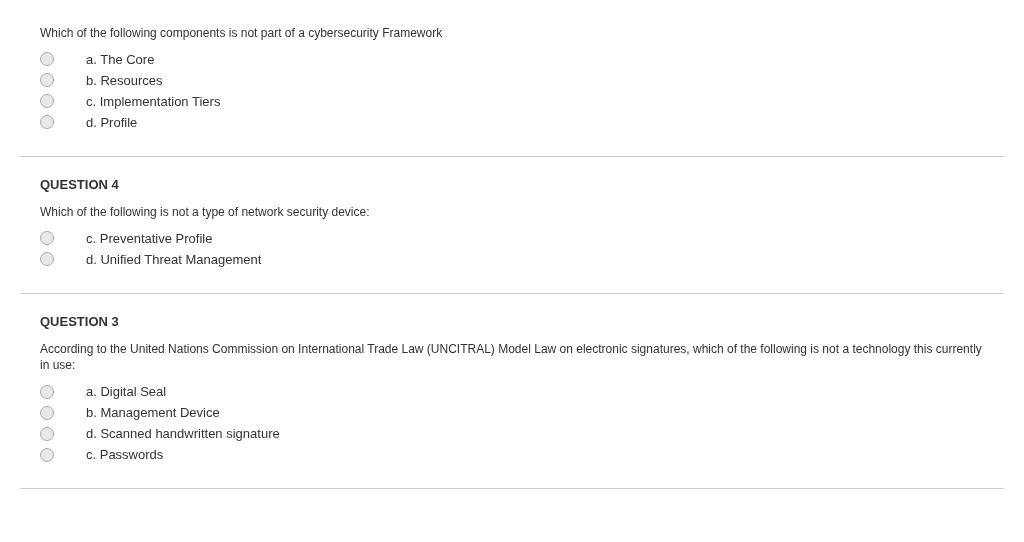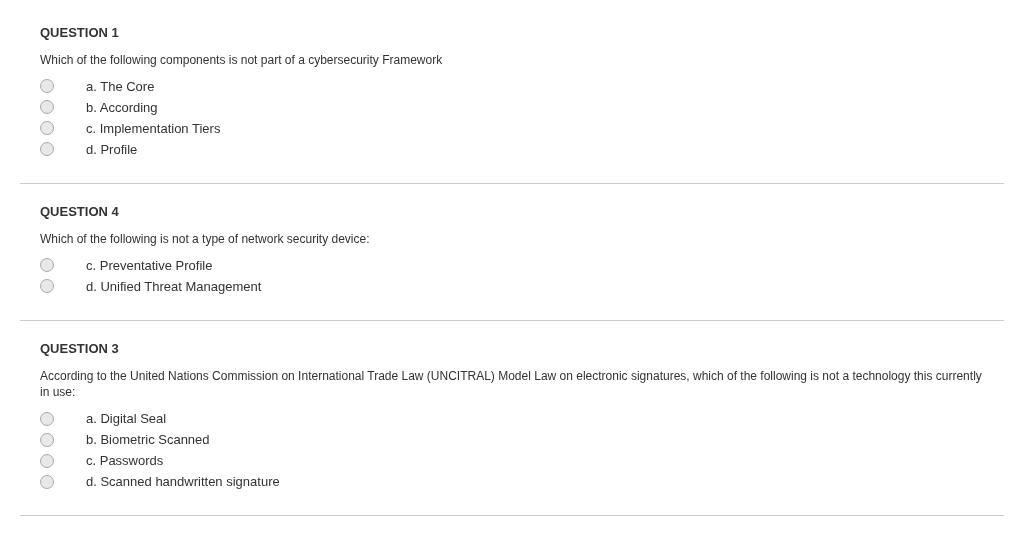--- a/index.html
+++ b/index.html
@@ -65,29 +65,28 @@
       font-size: 13px;
       color: #333333;
       margin-left: 24px;
     }
   </style>
 </head>
 <body>
 
 <div class="quiz-container">
 <div class="question-block">
-      <div class="question-title">QUESTION 1</div>
       <div class="question-text">Which of the following components is not part of a cybersecurity Framework</div>
       <div class="option-row">
         <span class="radio-circle"></span>
         <span class="option-label">a. The Core</span>
       </div>
       <div class="option-row">
         <span class="radio-circle"></span>
-        <span class="option-label">b. According</span>
+        <span class="option-label">b. Resources</span>
       </div>
       <div class="option-row">
         <span class="radio-circle"></span>
         <span class="option-label">c. Implementation Tiers</span>
       </div>
       <div class="option-row">
         <span class="radio-circle"></span>
         <span class="option-label">d. Profile</span>
       </div>
     </div>
@@ -105,24 +104,24 @@
     </div>
     <div class="question-block">
       <div class="question-title">QUESTION 3</div>
       <div class="question-text">According to the United Nations Commission on International Trade Law (UNCITRAL) Model Law on electronic signatures, which of the following is not a technology this currently in use:</div>
       <div class="option-row">
         <span class="radio-circle"></span>
         <span class="option-label">a. Digital Seal</span>
       </div>
       <div class="option-row">
         <span class="radio-circle"></span>
-        <span class="option-label">b. Biometric Scanned</span>
+        <span class="option-label">b. Management Device</span>
+      </div>
+      <div class="option-row">
+        <span class="radio-circle"></span>
+        <span class="option-label">d. Scanned handwritten signature</span>
       </div>
       <div class="option-row">
         <span class="radio-circle"></span>
         <span class="option-label">c. Passwords</span>
       </div>
-      <div class="option-row">
-        <span class="radio-circle"></span>
-        <span class="option-label">d. Scanned handwritten signature</span>
-      </div>
     </div>
   </div>
 
 </body></html>

